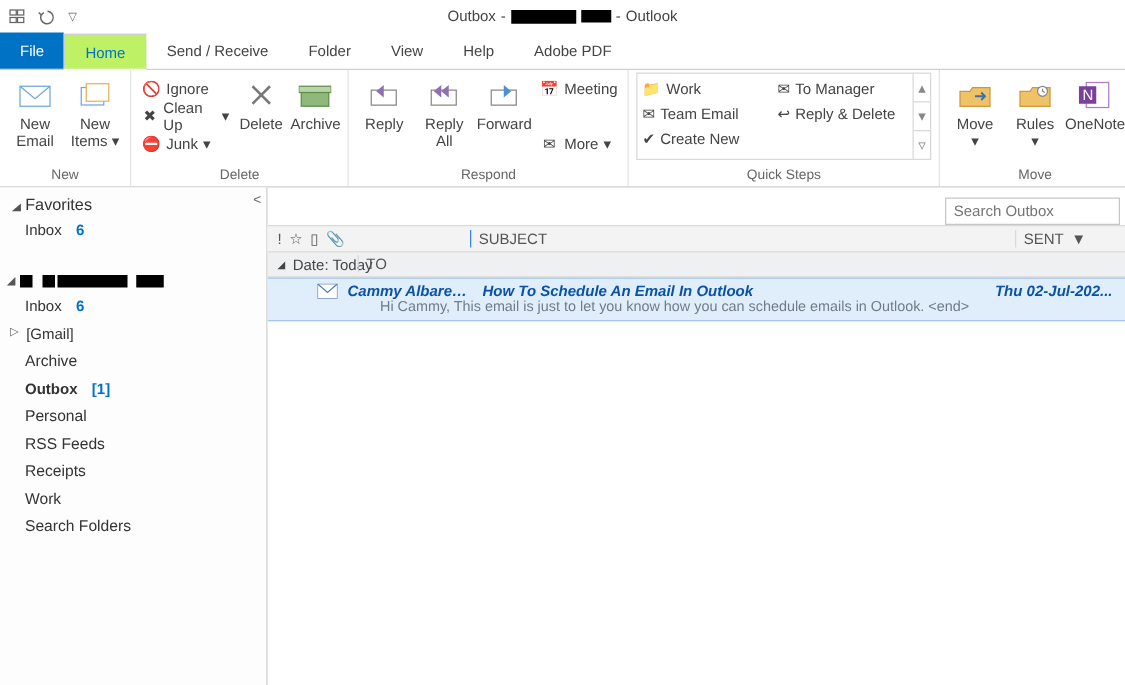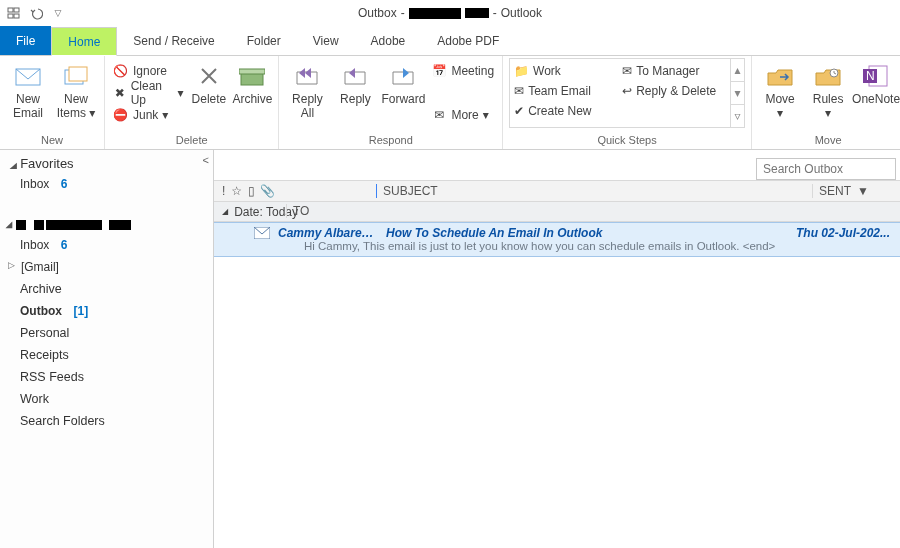--- a/index.html
+++ b/index.html
@@ -92,21 +92,21 @@
   </div>
   <div style="width:60px"></div>
 </div>
 
 <div class="tabs">
   <div class="tab file">File</div>
   <div class="tab active">Home</div>
   <div class="tab">Send / Receive</div>
   <div class="tab">Folder</div>
   <div class="tab">View</div>
-  <div class="tab">Adobe</div>
+  <div class="tab">Help</div>
   <div class="tab">Adobe PDF</div>
 </div>
 
 <div class="ribbon">
 
   <div class="group">
     <div class="group-body">
       <div class="bigbtn">
         <div class="ic">
             <svg width="28" height="22">
@@ -167,34 +167,34 @@
     </div>
     <div class="group-label">Delete</div>
   </div>
 
   <div class="group">
     <div class="group-body">
       <div class="bigbtn">
           <div class="ic">
             <svg width="26" height="20">
               <path d="M3 6 L23 6 L23 18 L3 18 Z" fill="#fff" stroke="#888"></path>
+              <path d="M13 2 L7 7 L13 12" fill="#8e6fb5"></path>
+            </svg>
+          </div>
+          <span>Reply</span>
+        </div>
+      <div class="bigbtn">
+          <div class="ic">
+            <svg width="26" height="20">
+              <path d="M3 6 L23 6 L23 18 L3 18 Z" fill="#fff" stroke="#888"></path>
               <path d="M11 2 L5 7 L11 12" fill="#8e6fb5"></path>
               <path d="M17 2 L11 7 L17 12" fill="#8e6fb5"></path>
             </svg>
           </div>
           <span>Reply All</span>
-        </div>
-      <div class="bigbtn">
-          <div class="ic">
-            <svg width="26" height="20">
-              <path d="M3 6 L23 6 L23 18 L3 18 Z" fill="#fff" stroke="#888"></path>
-              <path d="M13 2 L7 7 L13 12" fill="#8e6fb5"></path>
-            </svg>
-          </div>
-          <span>Reply</span>
         </div>
       <div class="bigbtn">
           <div class="ic">
             <svg width="26" height="20">
               <path d="M3 6 L23 6 L23 18 L3 18 Z" fill="#fff" stroke="#888"></path>
               <path d="M13 2 L19 7 L13 12" fill="#4a90d9"></path>
             </svg>
           </div>
           <span>Forward</span>
         </div>
@@ -293,22 +293,22 @@
       <span class="rbar" style="width:10px"></span>&nbsp;<span class="rbar" style="width:10px"></span><span class="rbar" style="width:56px"></span>&nbsp;<span class="rbar" style="width:22px"></span>
     </div>
     <div class="nav-item"><span>Inbox</span>&nbsp;<span class="cnt">6</span></div>
     <div class="nav-item">
         <span style="font-size:9px;color:#666;margin-left:-12px;margin-right:2px;">▷</span>
         <span>[Gmail]</span>
       </div>
     <div class="nav-item">Archive</div>
     <div class="nav-item sel"><span>Outbox</span>&nbsp;<span class="br">[1]</span></div>
     <div class="nav-item">Personal</div>
+    <div class="nav-item">RSS Feeds</div>
     <div class="nav-item">Receipts</div>
-    <div class="nav-item">RSS Feeds</div>
     <div class="nav-item">Work</div>
     <div class="nav-item">Search Folders</div>
   </div>
 
   <div class="content">
     <div class="search-wrap">
       <input class="search" placeholder="Search Outbox" style="">
     </div>
     <div class="cols">
       <div class="col-icons">

